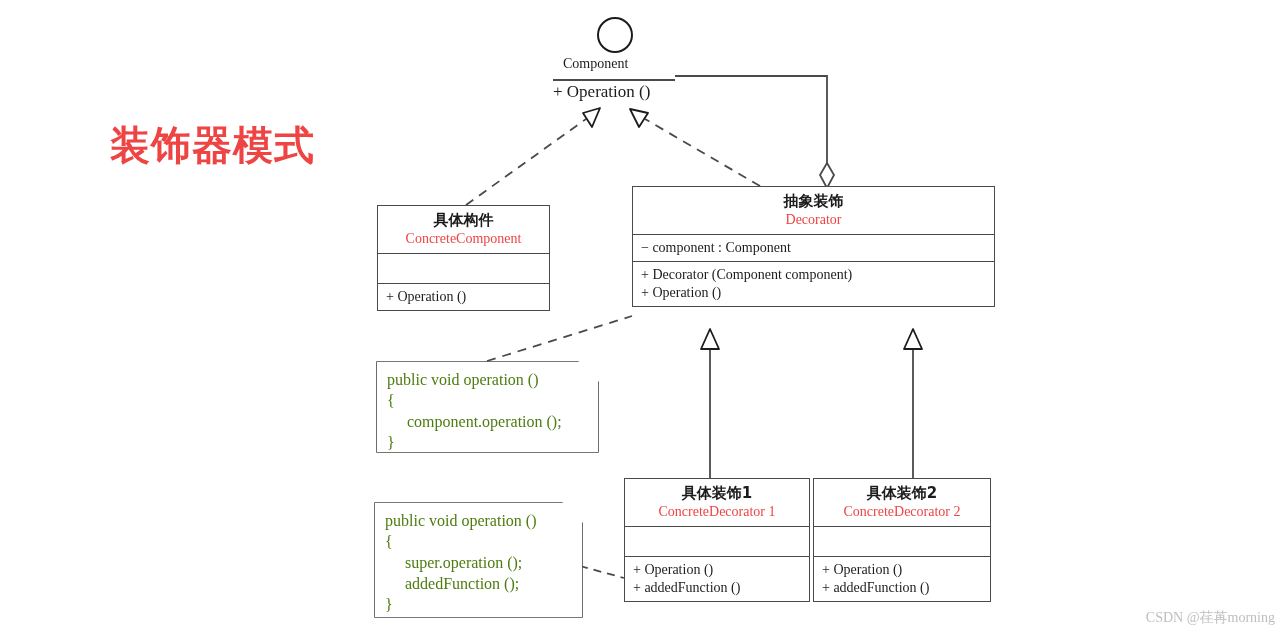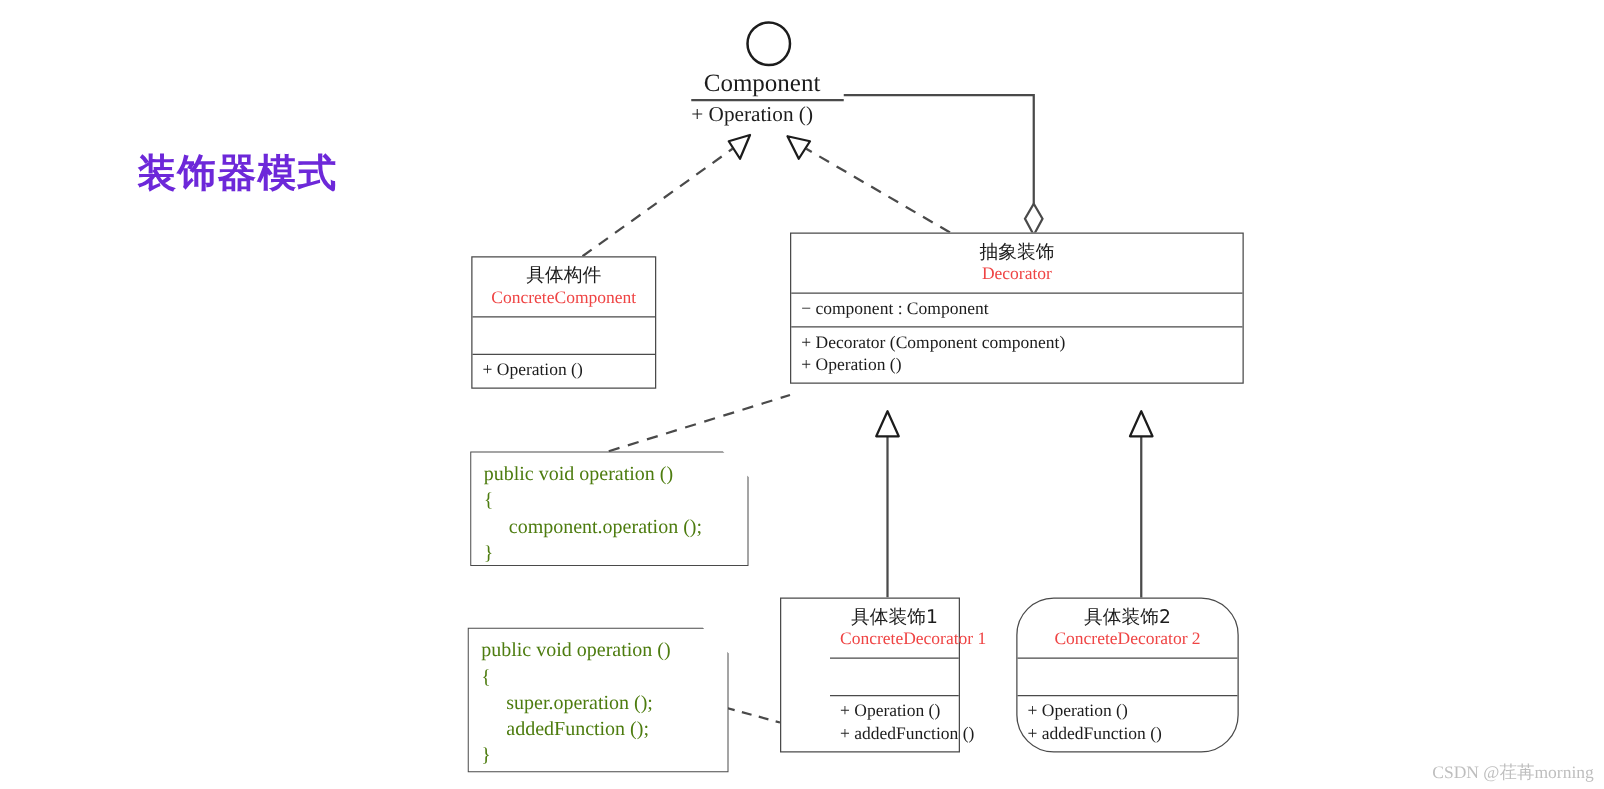--- a/index.html
+++ b/index.html
@@ -19,23 +19,23 @@
     position: absolute;
     left: 0; top: 0;
     width: 1283px;
     height: 631px;
   }
   .title-cn {
     position: absolute;
     left: 110px;
     top: 118px;
     font-family: Liberation Sans, sans-serif;
-    font-size: 31px;
+    font-size: 40px;
     font-weight: 700;
-    color: #6d28d9;
+    color: #ef4444;
     letter-spacing: 1px;
     white-space: nowrap;
   }
   
   .cls {
     position: absolute;
     box-sizing: border-box;
     border: 1.6px solid #4a4a4a;
     background: #ffffff;
   }
@@ -47,21 +47,21 @@
   .cls .compart:last-child { border-bottom: none; }
   .cls .hdr {
     text-align: center;
     padding-top: 5px;
     padding-bottom: 5px;
   }
   .name-cn {
     display: block;
     font-family: "DejaVu Sans", "Liberation Sans", sans-serif;
     font-size: 15px;
-    font-weight: 400;
+    font-weight: 700;
     color: #1c1c1c;
     line-height: 1.28;
   }
   .name-en {
     display: block;
     font-size: 14px;
     color: #ef4444;
     line-height: 1.25;
     white-space: nowrap;
   }
@@ -77,21 +77,21 @@
   .lollipop {
     position: absolute;
     width: 32px;
     height: 32px;
     border: 2px solid #1c1c1c;
     border-radius: 50%;
     background: #ffffff;
   }
   .iface-name {
     position: absolute;
-    font-size: 20px;
+    font-size: 14px;
     color: #1c1c1c;
     white-space: nowrap;
   }
   .iface-op {
     position: absolute;
     font-size: 17px;
     color: #1c1c1c;
     white-space: nowrap;
   }
   
@@ -160,21 +160,21 @@
     <path d="M 375,503 L 562,503 L 582,523 L 582,617 L 375,617 Z" fill="#ffffff" stroke="#4a4a4a" stroke-width="1.6"></path>
     <path d="M 562,503 L 562,523 L 582,523" fill="none" stroke="#4a4a4a" stroke-width="1.6"></path>
   </svg>
 
   <div class="title-cn">装饰器模式</div>
 
   <div class="lollipop" style="left:597px; top:17px;"></div>
   <div class="iface-name" style="left:563px; top:56px;">Component</div>
   <div class="iface-op" style="left:553px; top:82px;">+ Operation ()</div>
 
-  <div class="cls" style="left:377px; top:205px; width:148px;">
+  <div class="cls" style="left:377px; top:205px; width:173px;">
     <div class="compart hdr">
       <span class="name-cn">具体构件</span>
       <span class="name-en">ConcreteComponent</span>
     </div>
     <div class="compart empty-compart"></div>
     <div class="compart">
       <span class="feat">+ Operation ()</span>
     </div>
   </div>
 
@@ -185,33 +185,33 @@
     </div>
     <div class="compart">
       <span class="feat">− component : Component</span>
     </div>
     <div class="compart">
       <span class="feat">+ Decorator (Component component)</span>
       <span class="feat">+ Operation ()</span>
     </div>
   </div>
 
-  <div class="cls" style="left:624px; top:478px; width:144px;padding-left:39px;">
+  <div class="cls" style="left:624px; top:478px; width:186px;">
     <div class="compart hdr">
       <span class="name-cn">具体装饰1</span>
       <span class="name-en">ConcreteDecorator  1</span>
     </div>
     <div class="compart empty-compart"></div>
     <div class="compart">
       <span class="feat">+ Operation ()</span>
       <span class="feat">+ addedFunction ()</span>
     </div>
   </div>
 
-  <div class="cls" style="left:813px; top:478px; width:178px;border-radius:30px;">
+  <div class="cls" style="left:813px; top:478px; width:178px;">
     <div class="compart hdr">
       <span class="name-cn">具体装饰2</span>
       <span class="name-en">ConcreteDecorator  2</span>
     </div>
     <div class="compart empty-compart"></div>
     <div class="compart">
       <span class="feat">+ Operation ()</span>
       <span class="feat">+ addedFunction ()</span>
     </div>
   </div>

